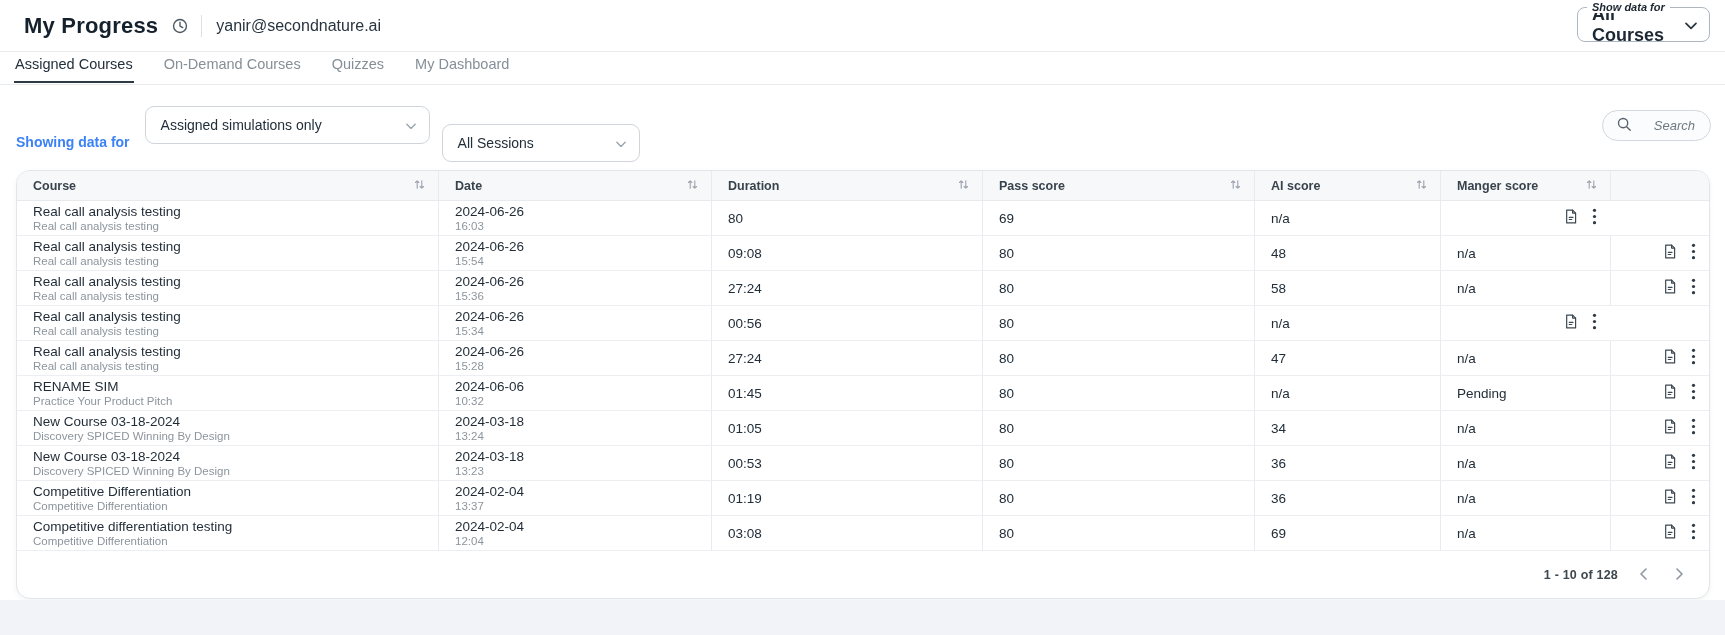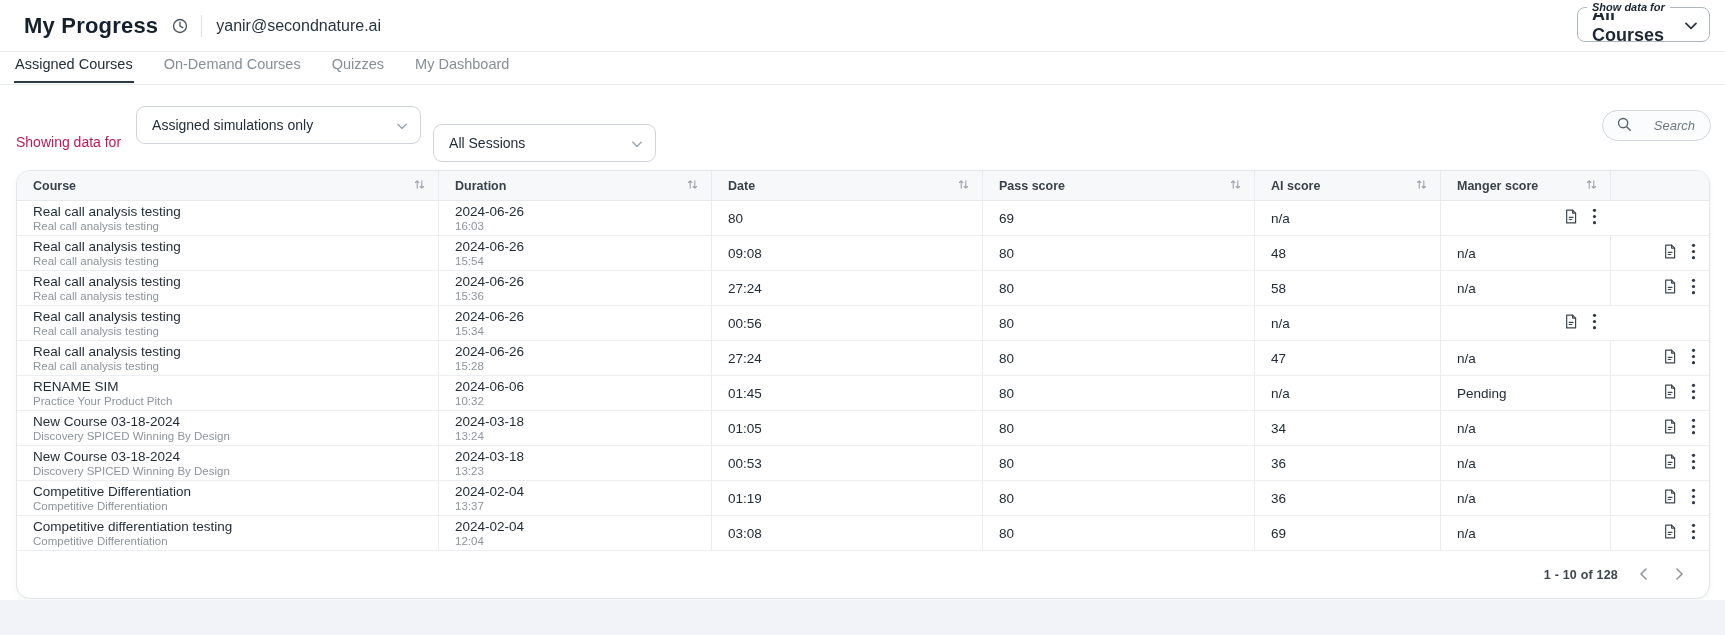--- a/index.html
+++ b/index.html
@@ -26,26 +26,26 @@
   .course-select .value { font-size:18px; font-weight:600; color:#1c2833; flex:1; }
   .course-select svg { flex:none; }
 
   
   .tabs { height:33px; display:flex; align-items:flex-start; gap:29px; padding-left:14px; border-bottom:1px solid #e9ebee; background:#fff; }
   .tab { font-size:14.5px; color:#858f98; padding:4px 1px 9px; cursor:pointer; border-bottom:2px solid transparent; }
   .tab.active { color:#22303c; border-bottom-color:#2c3a46; }
 
   
   .filter-row { margin-top:21px; height:38px; display:flex; align-items:center; padding:0 14px 0 16px; gap:12px; }
-  .filter-label { font-size:14px; font-weight:400; color:#be185d; margin-right:3px;margin-top:33px; }
+  .filter-label { font-size:14px; font-weight:700; color:#3b82f6; margin-right:3px;margin-top:33px; }
   .dropdown { height:38px; border:1px solid #cfd5db; border-radius:9px; background:#fff;
     display:flex; align-items:center; padding:0 13px 0 15px; cursor:pointer; }
   .dropdown .value { font-size:14px; color:#222e39; }
   .dd-sim { width:285px; }
-  .dd-ses { width:223px;margin-top:36px; }
+  .dd-ses { width:198px;margin-top:36px; }
   .dropdown .chev { margin-left:auto; color:#9aa3ac; }
   .search-pill { margin-left:auto; height:31px; min-width:82px; border:1px solid #d2d8dd; border-radius:16px;
     background:#fbfcfd; display:flex; align-items:center; gap:22px; padding:0 15px 0 13px; cursor:pointer; }
   .search-pill .s-label { font-size:13px; font-style:italic; color:#6e7983; }
 
   
   .card { position:absolute; left:16px; right:15px; top:170px; height:429px; background:#fff;
     border:1px solid #e2e5e9; border-radius:14px; box-shadow:0 2px 5px rgba(25,45,65,.05); overflow:hidden; }
   .grid-row { display:grid; grid-template-columns:421px 273px 271px 272px 186px 170px 1fr; }
   .thead { height:30px; background:#f7f8f9; border-bottom:1px solid #e7e9ec; }
@@ -151,31 +151,31 @@
     <span class="h-label">Course</span>
     <span class="sort-icon">
       <svg width="11" height="11" viewBox="0 0 11 11" fill="none" stroke="currentColor" stroke-width="1.1" stroke-linecap="round" stroke-linejoin="round">
         <path d="M3.2 9.3V1.9M1.5 3.5l1.7-1.7 1.7 1.7"></path>
         <path d="M7.8 1.7v7.4M6.1 7.5l1.7 1.7 1.7-1.7"></path>
       </svg>
     </span>
   </div>
 
   <div class="hcell">
-    <span class="h-label">Duration</span>
+    <span class="h-label">Date</span>
     <span class="sort-icon">
       <svg width="11" height="11" viewBox="0 0 11 11" fill="none" stroke="currentColor" stroke-width="1.1" stroke-linecap="round" stroke-linejoin="round">
         <path d="M3.2 9.3V1.9M1.5 3.5l1.7-1.7 1.7 1.7"></path>
         <path d="M7.8 1.7v7.4M6.1 7.5l1.7 1.7 1.7-1.7"></path>
       </svg>
     </span>
   </div>
 
   <div class="hcell">
-    <span class="h-label">Date</span>
+    <span class="h-label">Duration</span>
     <span class="sort-icon">
       <svg width="11" height="11" viewBox="0 0 11 11" fill="none" stroke="currentColor" stroke-width="1.1" stroke-linecap="round" stroke-linejoin="round">
         <path d="M3.2 9.3V1.9M1.5 3.5l1.7-1.7 1.7 1.7"></path>
         <path d="M7.8 1.7v7.4M6.1 7.5l1.7 1.7 1.7-1.7"></path>
       </svg>
     </span>
   </div>
 
   <div class="hcell">
     <span class="h-label">Pass score</span>

